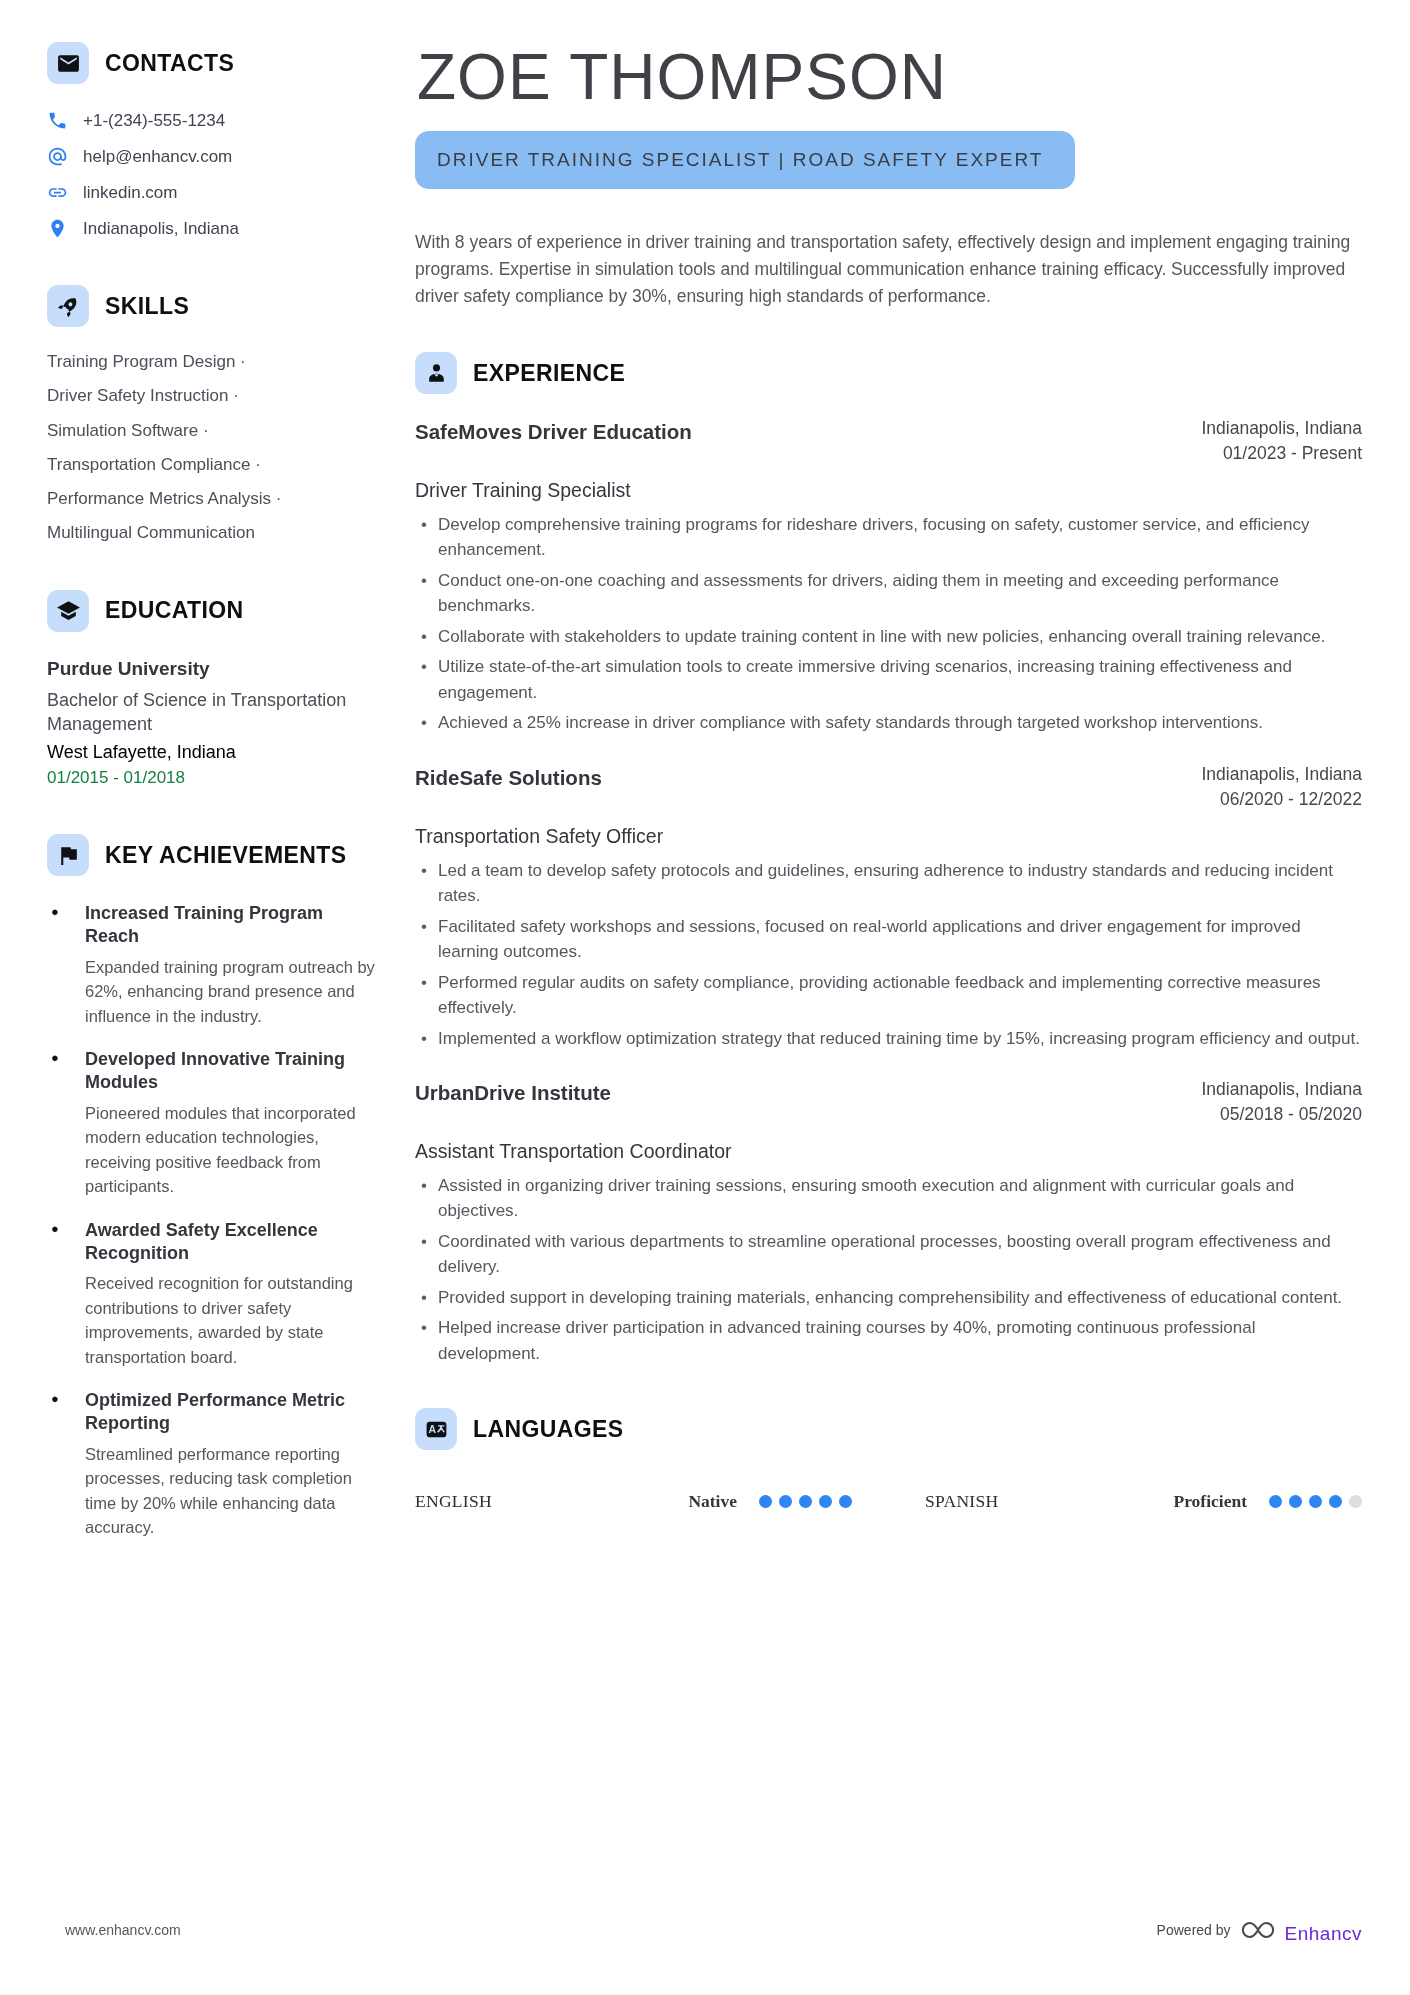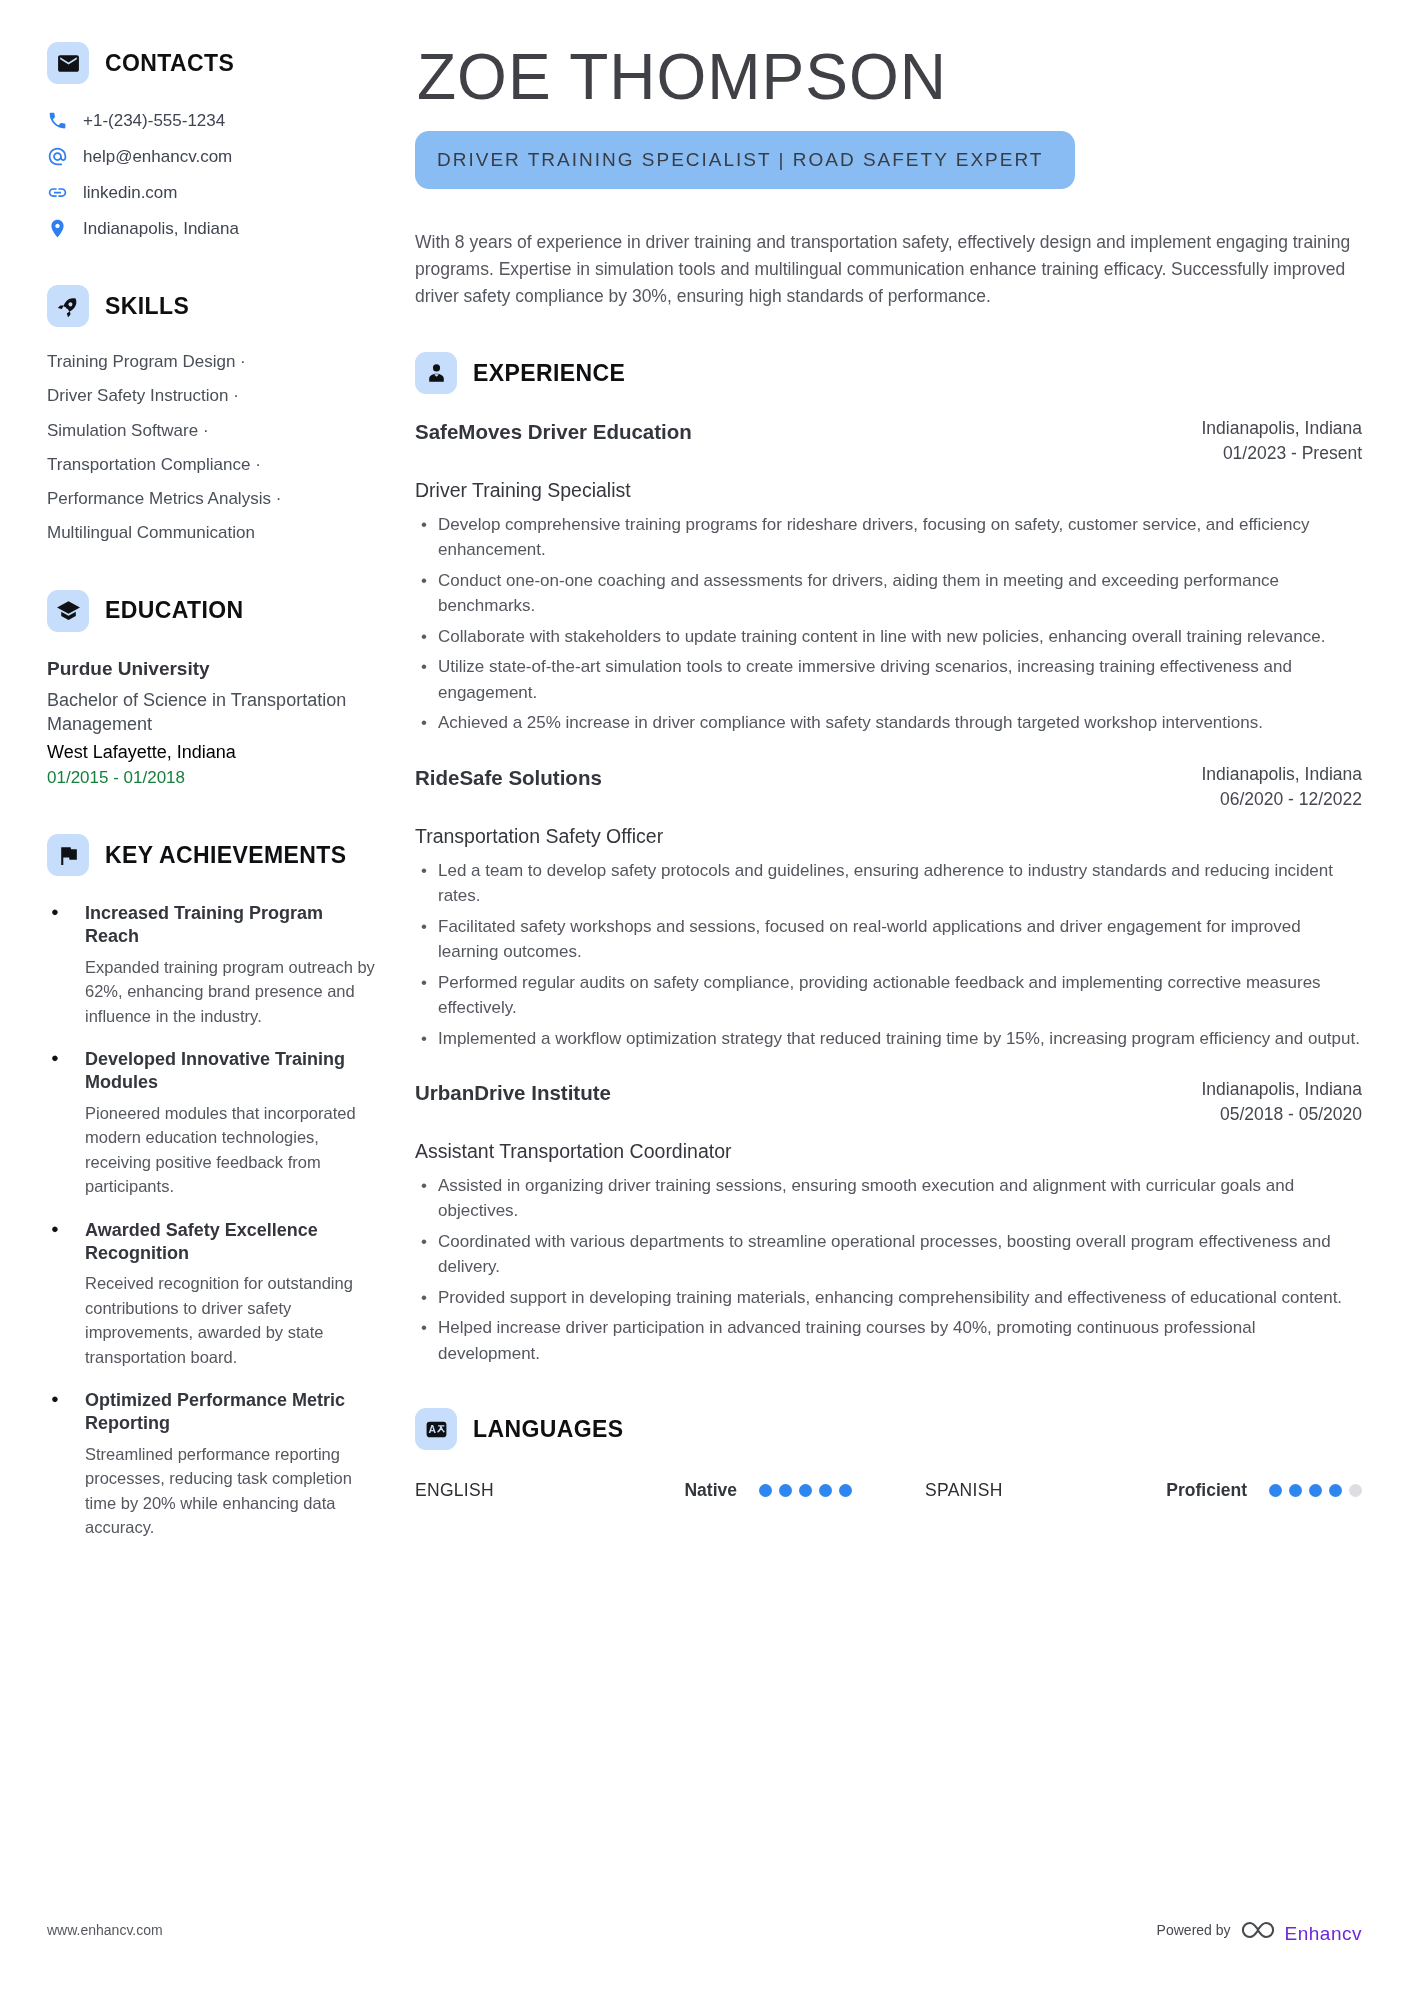--- a/index.html
+++ b/index.html
@@ -77,32 +77,32 @@
   .meta{ width:180px; text-align:right; font-size:17.5px; color:#44474e; line-height:1.45; flex:0 0 180px; }
   .role{ font-size:19.5px; color:#34373d; margin-top:12px; font-weight:400; }
   .bullets{ list-style:none; margin-top:10px; }
   .bullets li{
     position:relative; padding-left:23px; font-size:17px; color:var(--body);
     line-height:1.5; margin-bottom:5px;
   }
   .bullets li::before{ content:"•"; position:absolute; left:6px; top:0; color:#5a5d64; }
 
   
-  .lang-row{ display:flex; gap:73px; margin-top:30px; }
+  .lang-row{ display:flex; gap:73px; margin-top:41px;font-family:Liberation Serif, serif; }
   .lang{ flex:1; display:flex; align-items:center; justify-content:space-between; }
   .lang-name{ font-size:17.5px; color:#2b2e33; letter-spacing:.3px; }
   .lang-right{ display:flex; align-items:center; gap:22px; }
   .lang-level{ font-size:17.5px; font-weight:700; color:var(--dark); }
   .dots{ display:flex; gap:7px; }
   .dot{ width:13px; height:13px; border-radius:50%; background:var(--dot-fill); }
   .dot.empty{ background:var(--dot-empty); }
 
   
   .footer{
-    position:absolute; left:47px; right:48px; bottom:50px;
+    position:absolute; left:65px; right:48px; bottom:50px;
     display:flex; justify-content:space-between; align-items:center;
   }
   .site{ font-size:14px; color:#55585c; }
   .powered{ display:flex; align-items:center; gap:10px; color:#46494d; }
   .powered .pb{ font-size:14px; }
   .powered .logo svg{ width:34px; height:20px; display:block; }
   .powered .brand{ font-size:19px; letter-spacing:.5px; color:#6d28d9;margin-top:8px; }
 </style>
 </head>
 <body>

